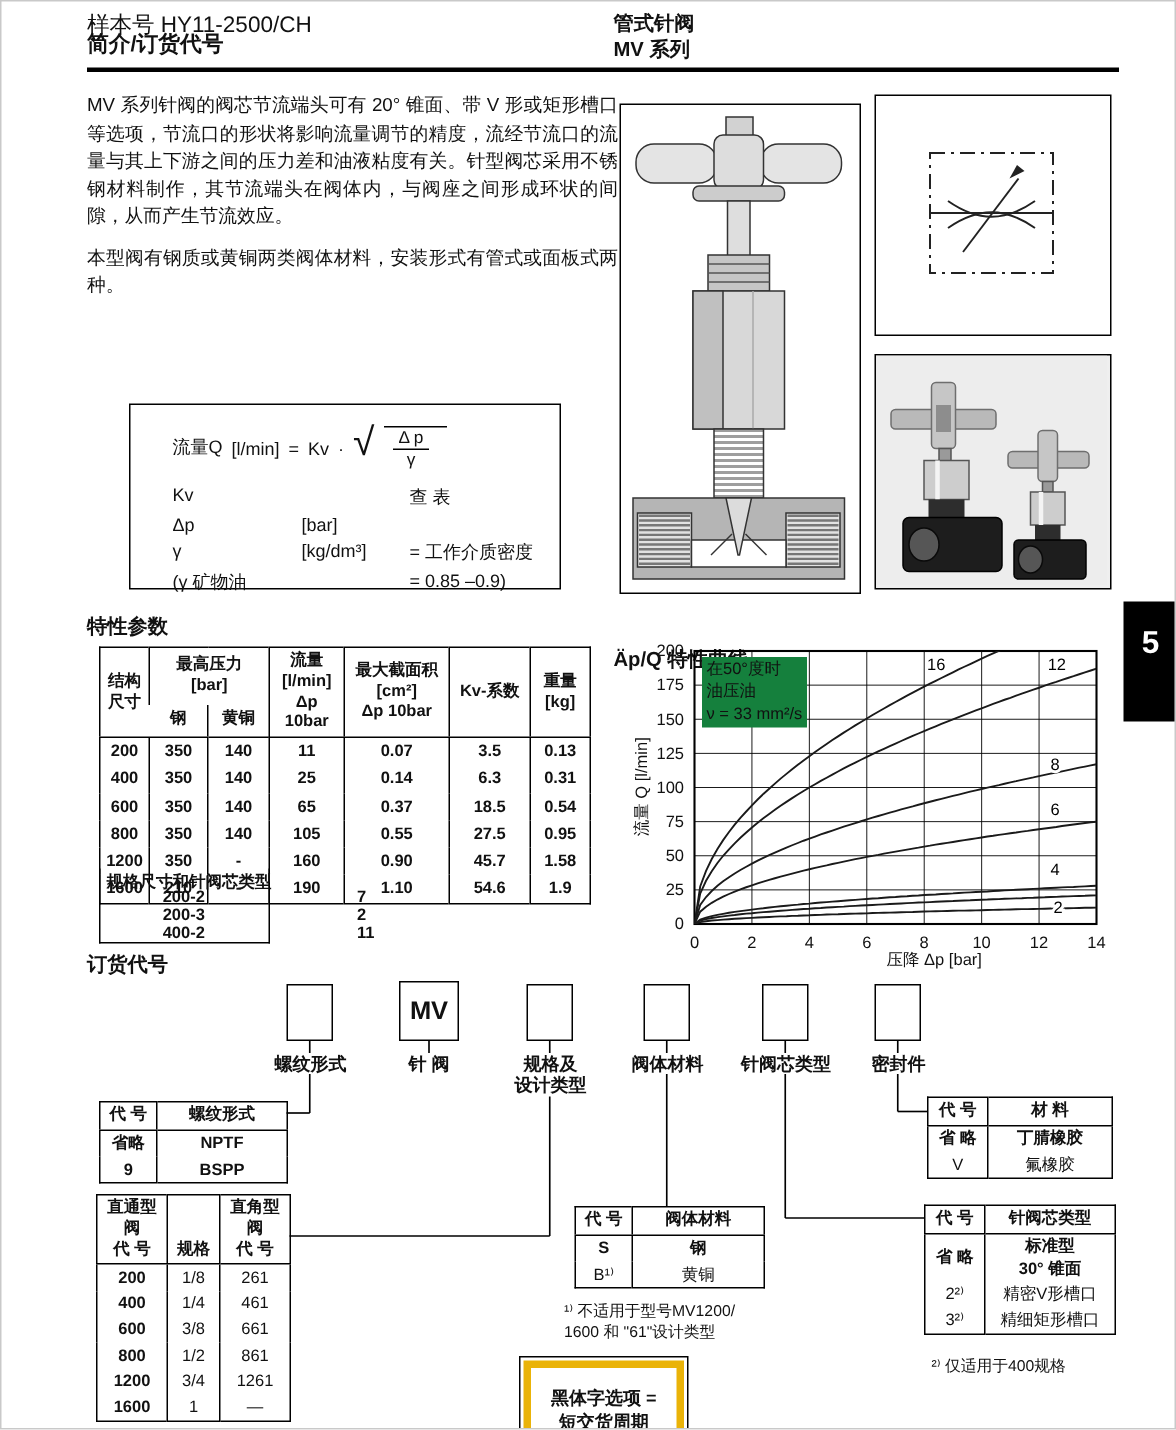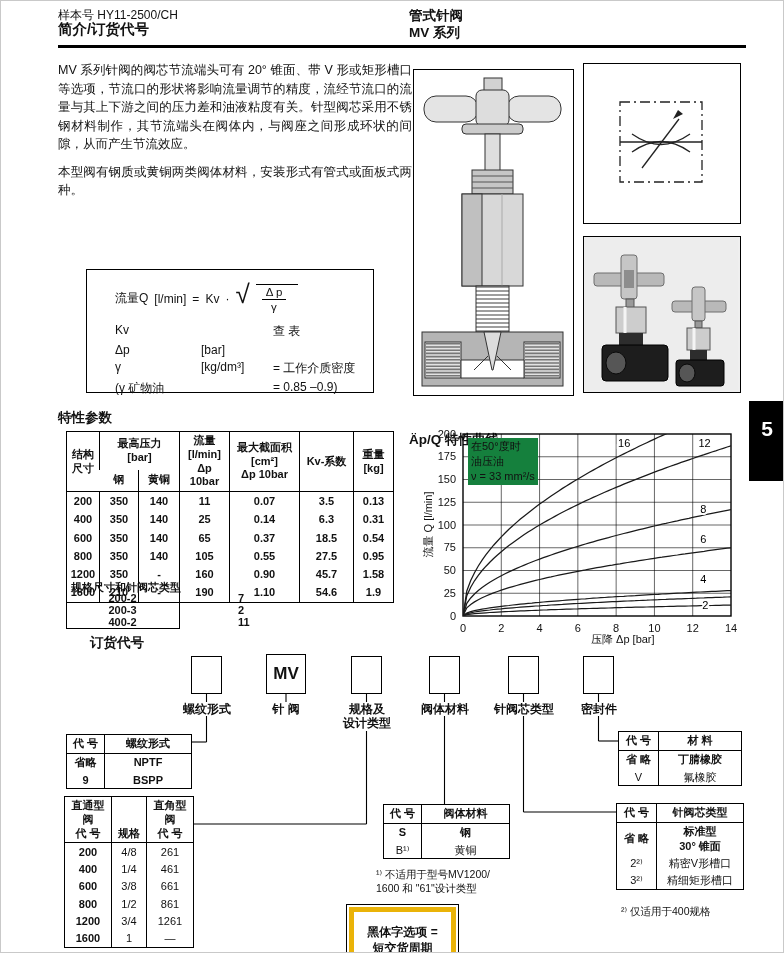--- a/index.html
+++ b/index.html
@@ -2,21 +2,21 @@
 <html><head>
 <meta charset="utf-8">
 <style>
   html,body{margin:0;padding:0;background:#e8e8e8;}
   #page{position:relative;width:784px;height:953px;background:#fff;
         font-family:"Liberation Sans","DejaVu Sans",sans-serif;color:#111;
         border:1px solid #c9c9c9;box-sizing:border-box;overflow:hidden;}
   .abs{position:absolute;}
   .pre{white-space:pre-line;}
   
-  #doc-number{left:57px;top:6px;font-size:12px;}
+  #doc-number{left:57px;top:6px;font-size:15px;}
   #doc-section{left:57px;top:19px;font-size:14.5px;font-weight:bold;}
   #product-title{left:408px;top:6px;font-size:13.5px;font-weight:bold;}
   #product-series{left:408px;top:23px;font-size:13.5px;font-weight:bold;}
   #header-rule{left:57px;top:44px;width:688px;height:3px;background:#000;}
   
   #intro{left:57px;top:60px;width:354px;font-size:12.5px;line-height:1.48;text-align:justify;}
   #intro p{margin:0 0 9px 0;}
   
   #formula-box{left:85px;top:268px;width:288px;height:124px;border:1px solid #000;
                font-size:12px;padding:14px 0 0 28px;box-sizing:border-box;}
@@ -31,21 +31,21 @@
   .frac .den{display:block;padding-top:1px;}
   
   .figbox{border:1.8px solid #000;background:#fff;box-sizing:border-box;}
   #drawing-box{left:412px;top:68px;width:161px;height:327px;}
   #symbol-box{left:582px;top:62px;width:158px;height:161px;}
   #photo-box{left:582px;top:235px;width:158px;height:157px;background:#efefef;}
   
   .sec-title{font-size:13.5px;font-weight:bold;}
   #params-title{left:57px;top:408px;}
   #chart-title{left:408px;top:406px;margin-top:24px;}
-  #ordering-title{left:57px;top:633px;margin-left:32px;}
+  #ordering-title{left:57px;top:633px;}
   
   table{border-collapse:collapse;table-layout:fixed;font-size:11px;}
   .ot{border:1.5px solid #000;}
   .ot th{font-weight:bold;border-bottom:1px solid #000;padding:2px 1px;text-align:center;white-space:pre-line;line-height:1.25;}
   .ot td{padding:1.5px 1px;text-align:center;white-space:pre-line;line-height:1.3;}
   .ot th + th, .ot td + td{border-left:1px solid #000;}
   td.b{font-weight:bold;}
   
   #params-table{left:65px;top:430px;width:327px;}
   #params-table td{font-weight:bold;padding:2px 1px;}
@@ -452,21 +452,21 @@
 代 号</th>
       <th>规格</th>
       <th>直角型
 阀
 代 号</th>
     </tr>
       </thead>
     <tbody>
         <tr>
           <td class="b">200</td>
-          <td>4/8</td>
+          <td>1/8</td>
           <td>261</td>
         </tr>
         <tr>
           <td class="b">400</td>
           <td>1/4</td>
           <td>461</td>
         </tr>
         <tr>
           <td class="b">600</td>
           <td>3/8</td>

